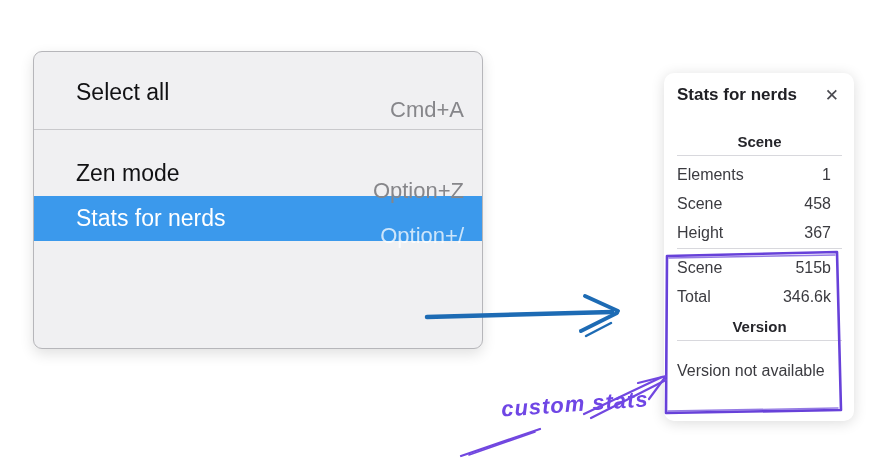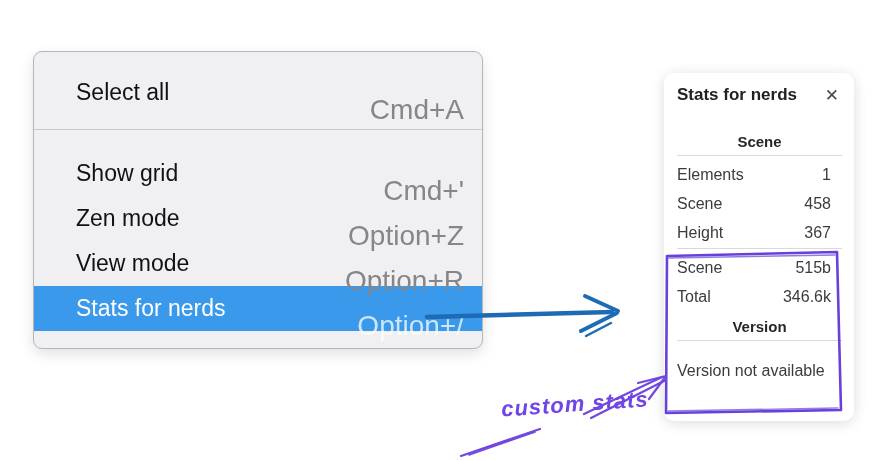--- a/index.html
+++ b/index.html
@@ -12,21 +12,21 @@
     position:absolute;left:33px;top:51px;width:450px;height:298px;
     background:#f0f0f2;border:1px solid #b6b6ba;border-radius:9px;
     box-shadow:0 5px 14px rgba(0,0,0,0.12);
     box-sizing:border-box;padding-top:18px;overflow:hidden;
   }
   .menu-item{
     height:45px;display:flex;align-items:center;justify-content:space-between;
     padding:0 18px 0 42px;font-size:23px;
   }
   .mi-label{color:#121214;}
-  .mi-shortcut{color:#86868a;font-size:28px;margin-top:34px;}
+  .mi-shortcut{color:#86868a;font-size:22px;margin-top:34px;}
   .menu-divider{height:1px;background:#c9c9cc;margin:14px 0 21px 0;}
   .menu-item.highlighted{background:#3b99ec;}
   .menu-item.highlighted .mi-label{color:#ffffff;}
   .menu-item.highlighted .mi-shortcut{color:rgba(255,255,255,0.75);}
   
   .panel{
     position:absolute;left:664px;top:73px;width:190px;height:348px;
     background:#ffffff;border-radius:10px;
     box-shadow:0 2px 14px rgba(0,0,0,0.14);
     box-sizing:border-box;padding:12px 12px 10px 13px;
@@ -59,30 +59,22 @@
 
 <div class="stage">
 
   <div class="menu">
     <div class="menu-item">
       <span class="mi-label">Select all</span>
       <span class="mi-shortcut">Cmd+A</span>
     </div>
     <div class="menu-divider"></div>
     <div class="menu-item">
-      <span class="mi-label">Show grid</span>
-      <span class="mi-shortcut">Cmd+'</span>
-    </div>
-    <div class="menu-item">
       <span class="mi-label">Zen mode</span>
       <span class="mi-shortcut">Option+Z</span>
-    </div>
-    <div class="menu-item">
-      <span class="mi-label">View mode</span>
-      <span class="mi-shortcut">Option+R</span>
     </div>
     <div class="menu-item highlighted">
       <span class="mi-label">Stats for nerds</span>
       <span class="mi-shortcut">Option+/</span>
     </div>
   </div>
 
   <div class="panel">
     <div class="panel-header">
       <span class="panel-title">Stats for nerds</span>

